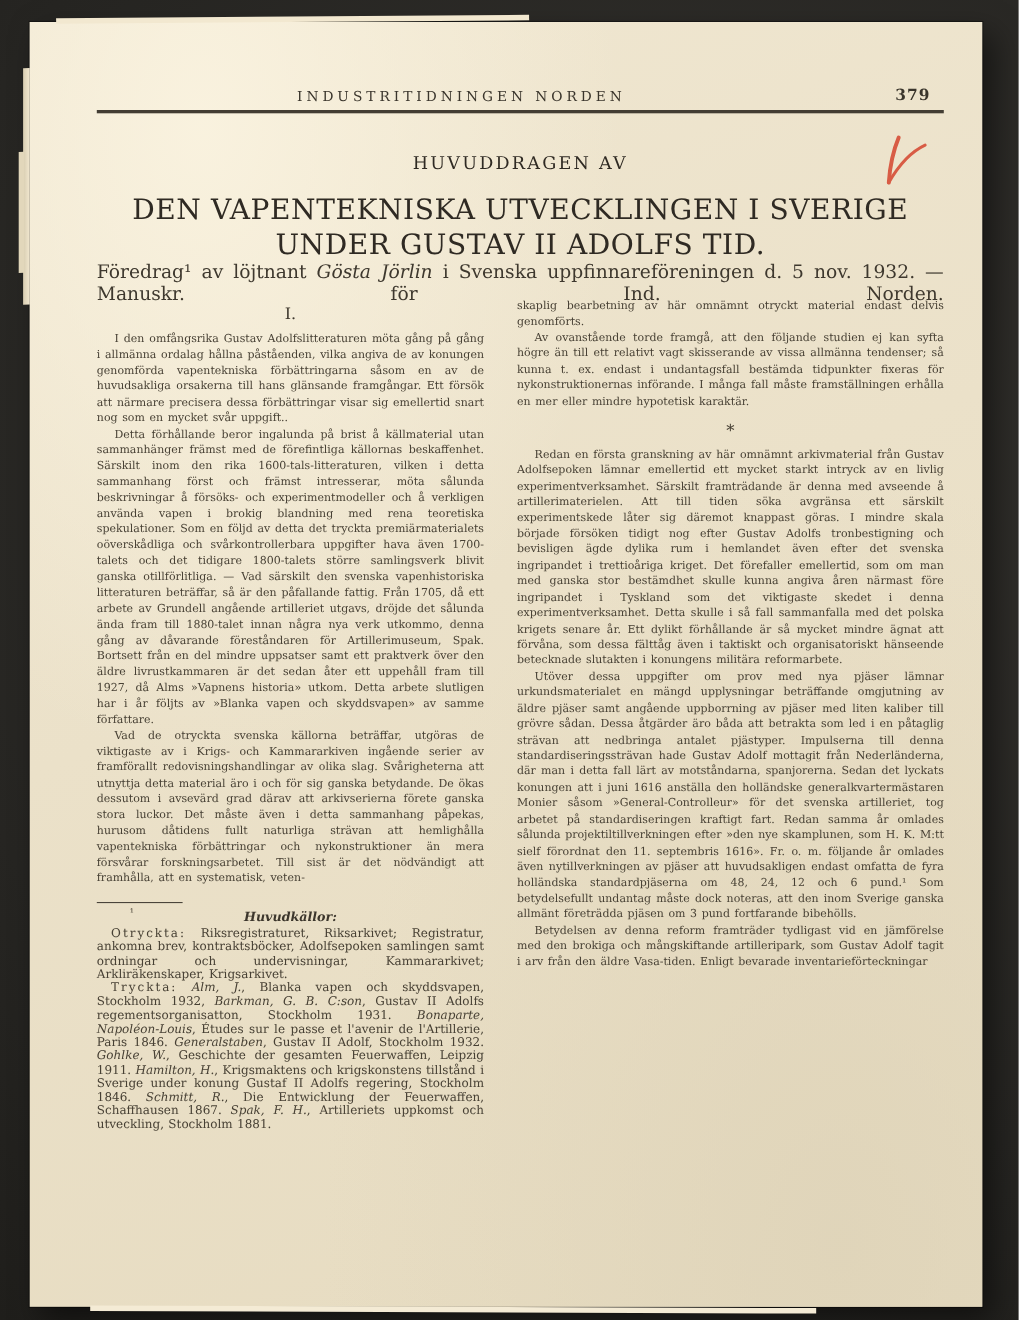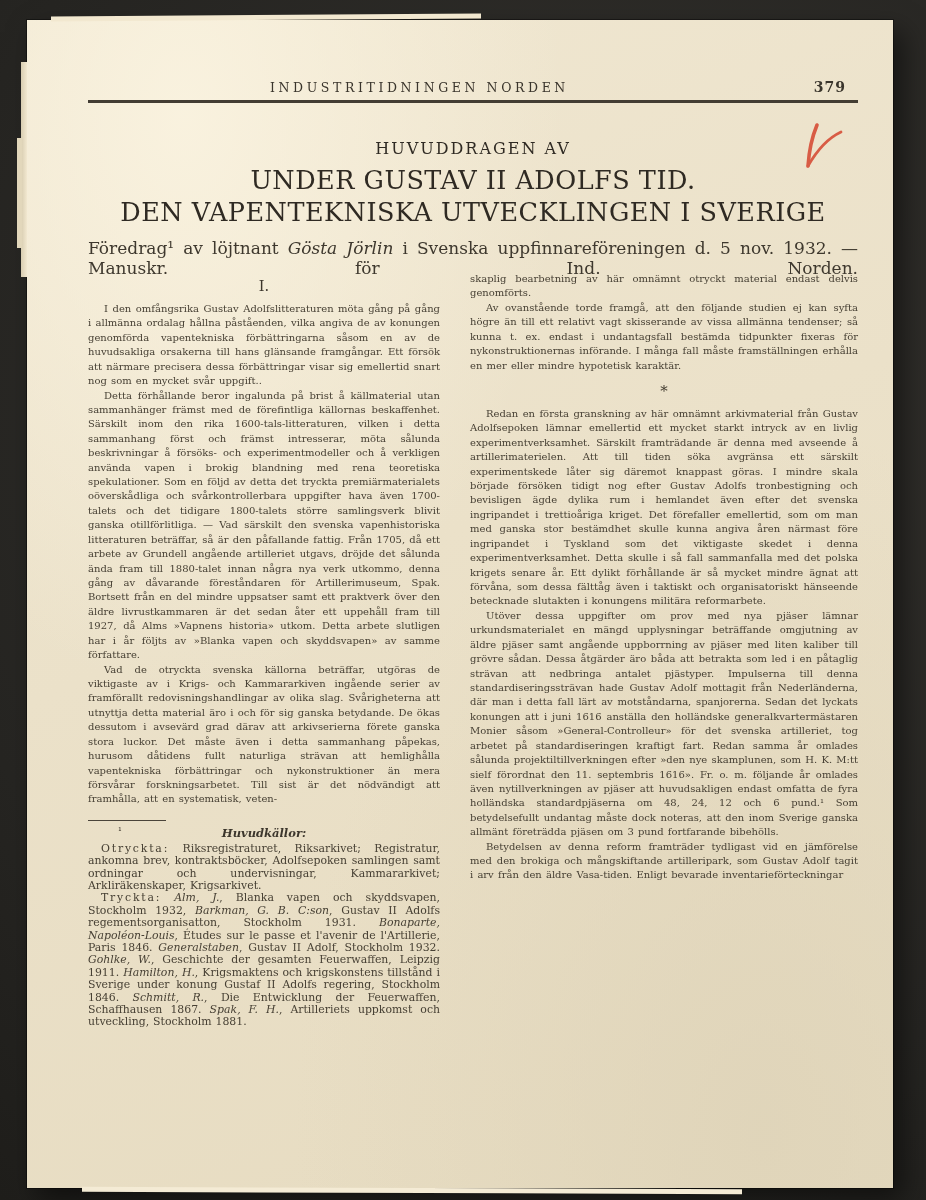--- a/index.html
+++ b/index.html
@@ -22,21 +22,21 @@
   .sliver-left2{left:-10px;top:118px;width:5px;height:110px;background:#e2d7bb;transform:skewY(-2deg);}
   .sliver-top{top:-5px;left:24px;width:430px;height:5px;transform:rotate(-0.4deg);}
   .sliver-bottom{bottom:-5px;left:55px;width:660px;height:5px;background:#f4ebd5;transform:rotate(0.2deg);}
 
   .running-head{position:absolute;left:61px;top:60px;width:770px;height:20px;color:#3a352c;}
   .journal{position:absolute;left:182px;top:0;font-size:12.5px;letter-spacing:3.6px;font-weight:500;text-align:center;}
   .pagenum{position:absolute;right:12px;top:-1px;font-size:14px;letter-spacing:1px;font-weight:bold;}
   .head-rule{position:absolute;left:61px;top:80px;width:770px;height:0;border-top:3px solid #433d33;}
 
   .title-block{position:absolute;left:61px;top:119px;width:770px;text-align:center;color:#2f2a23;}
-  .kicker{font-size:16px;letter-spacing:2px;margin-bottom:7px;}
+  .kicker{font-size:16px;letter-spacing:2px;margin-bottom:18px;}
   .title-line{font-size:25.5px;letter-spacing:0.5px;line-height:31.5px;}
 
   .byline{position:absolute;left:61px;top:218px;width:770px;font-size:17px;color:#3e382e;
           text-align:justify;text-align-last:justify;}
   .byline i{font-style:italic;}
 
   .col{position:absolute;text-align:justify;}
   .col-left{left:61px;top:258px;width:352px;}
   .col-right{left:443px;top:252px;width:388px;}
   .section-heading{text-align:center;font-size:14.5px;margin-bottom:8px;color:#3c362c;}
@@ -71,22 +71,22 @@
   </div>
   <div class="head-rule"></div>
 
   <svg class="checkmark" viewBox="0 0 66 62">
     <path d="M 38 5 C 33 17, 30 31, 29 46" fill="none" stroke="currentColor" stroke-width="3.6" stroke-linecap="round"></path>
     <path d="M 29 46 C 37 32, 47 19, 62 12" fill="none" stroke="currentColor" stroke-width="2.8" stroke-linecap="round"></path>
   </svg>
 
   <div class="title-block">
     <div class="kicker">HUVUDDRAGEN AV</div>
+    <div class="title-line">DEN VAPENTEKNISKA UTVECKLINGEN I SVERIGE</div>
     <div class="title-line">UNDER GUSTAV II ADOLFS TID.</div>
-    <div class="title-line">DEN VAPENTEKNISKA UTVECKLINGEN I SVERIGE</div>
   </div>
 
   <div class="byline"><span>Föredrag¹ av löjtnant </span><i>Gösta Jörlin</i><span> i Svenska uppfinnareföreningen d. 5 nov. 1932. — Manuskr. för Ind. Norden.</span></div>
 
   <div class="col col-left">
     <div class="section-heading">I.</div>
     <div>
         <p>I den omfångsrika Gustav Adolfslitteraturen möta gång på gång i allmänna ordalag hållna påståenden, vilka angiva de av konungen genomförda vapentekniska förbättringarna såsom en av de huvudsakliga orsakerna till hans glänsande framgångar. Ett försök att närmare precisera dessa förbättringar visar sig emellertid snart nog som en mycket svår uppgift..</p>
         <p>Detta förhållande beror ingalunda på brist å källmaterial utan sammanhänger främst med de förefintliga källornas beskaffenhet. Särskilt inom den rika 1600-tals-litteraturen, vilken i detta sammanhang först och främst intresserar, möta sålunda beskrivningar å försöks- och experimentmodeller och å verkligen använda vapen i brokig blandning med rena teoretiska spekulationer. Som en följd av detta det tryckta premiärmaterialets oöverskådliga och svårkontrollerbara uppgifter hava även 1700-talets och det tidigare 1800-talets större samlingsverk blivit ganska otillförlitliga. — Vad särskilt den svenska vapenhistoriska litteraturen beträffar, så är den påfallande fattig. Från 1705, då ett arbete av Grundell angående artilleriet utgavs, dröjde det sålunda ända fram till 1880-talet innan några nya verk utkommo, denna gång av dåvarande föreståndaren för Artillerimuseum, Spak. Bortsett från en del mindre uppsatser samt ett praktverk över den äldre livrustkammaren är det sedan åter ett uppehåll fram till 1927, då Alms »Vapnens historia» utkom. Detta arbete slutligen har i år följts av »Blanka vapen och skyddsvapen» av samme författare.</p>
         <p>Vad de otryckta svenska källorna beträffar, utgöras de viktigaste av i Krigs- och Kammararkiven ingående serier av framförallt redovisningshandlingar av olika slag. Svårigheterna att utnyttja detta material äro i och för sig ganska betydande. De ökas dessutom i avsevärd grad därav att arkivserierna förete ganska stora luckor. Det måste även i detta sammanhang påpekas, hurusom dåtidens fullt naturliga strävan att hemlighålla vapentekniska förbättringar och nykonstruktioner än mera försvårar forskningsarbetet. Till sist är det nödvändigt att framhålla, att en systematisk, veten-</p>

